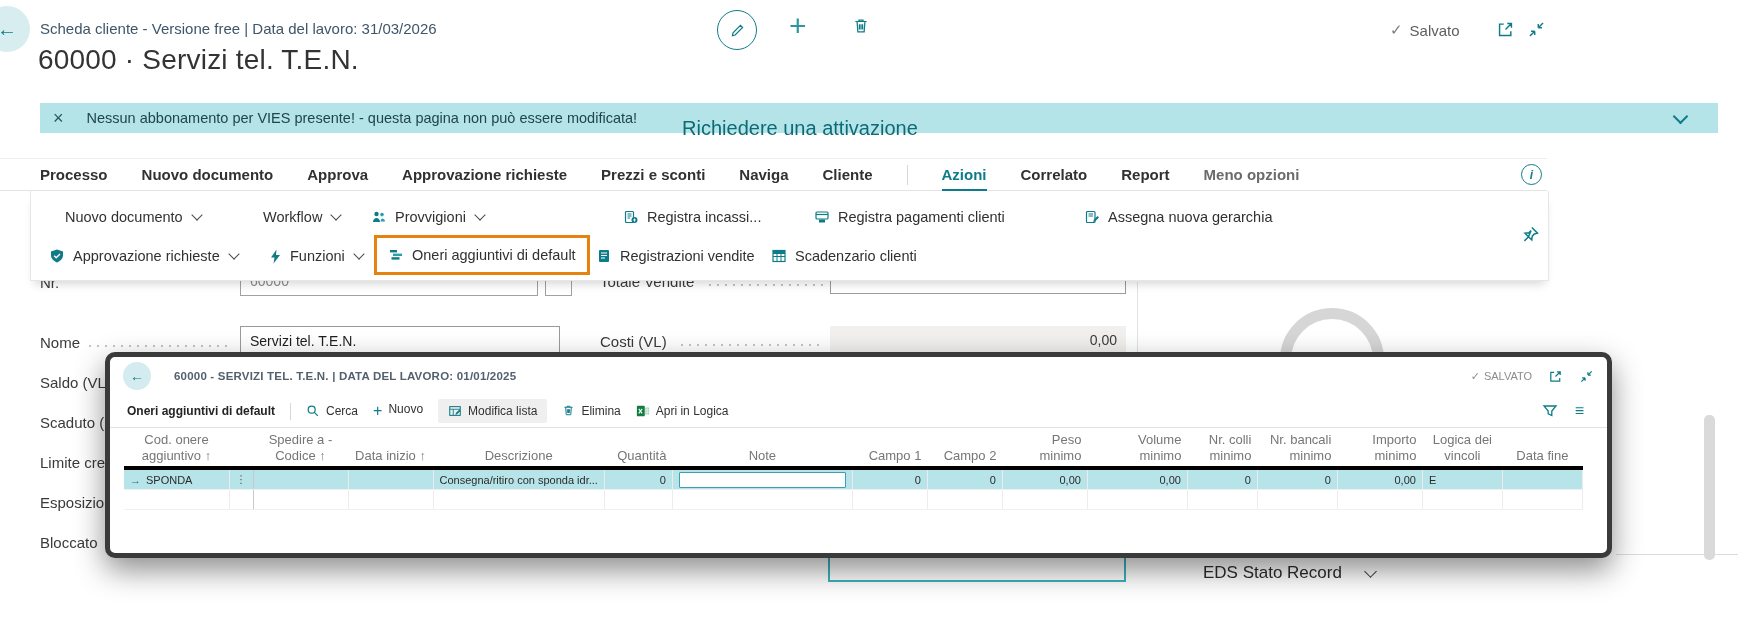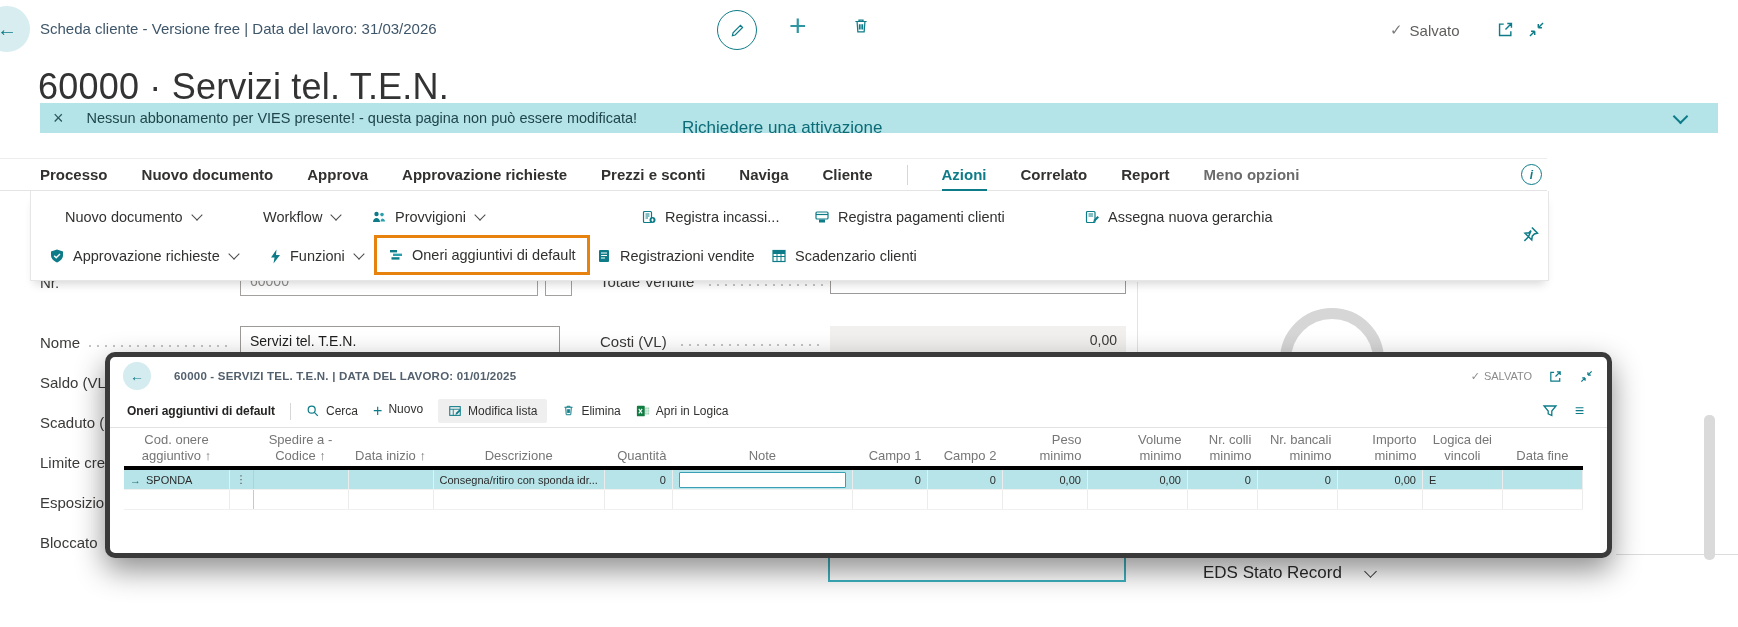--- a/index.html
+++ b/index.html
@@ -13,27 +13,27 @@
             color:#0d7c88;font-size:20px;display:flex;align-items:center;justify-content:center;}
   #hdr-caption{left:40px;top:20px;font-size:15px;color:#3e566a;}
   #edit-circle{left:717px;top:10px;width:38px;height:38px;border:1.5px solid #0d7c88;border-radius:50%;
                display:flex;align-items:center;justify-content:center;}
   #add-btn{left:789px;top:11px;font-size:30px;font-weight:300;color:#2d96a1;line-height:30px;}
   #trash-btn{left:852px;top:17px;}
   #saved-box{left:1390px;top:21px;font-size:15px;color:#605e5c;display:flex;gap:7px;align-items:center;}
   #saved-box .chk{color:#7a7a7a;}
   #popout-btn{left:1496px;top:20px;}
   #shrink-btn{left:1527px;top:20px;}
-  #page-title{left:38px;top:66px;font-size:36px;font-weight:400;color:#333;letter-spacing:.2px;text-align:center;}
+  #page-title{left:38px;top:44px;font-size:28px;font-weight:400;color:#333;letter-spacing:.2px;text-align:center;}
 
   
   #notif{left:40px;top:103px;width:1678px;height:30px;background:#b4e4e7;display:flex;align-items:center;}
   #notif .close{margin-left:13px;font-size:18px;line-height:18px;color:#2c565c;cursor:default;}
   #notif .msg{margin-left:23px;font-size:14.5px;color:#20464c;}
-  #notif .lnk{margin-left:45px;font-size:17px;color:#0b6b77;margin-top:20px;}
+  #notif .lnk{margin-left:45px;font-size:20px;color:#0b6b77;margin-top:20px;}
   #notif .nchev{margin-left:auto;margin-right:32px;width:9px;height:9px;border-right:2px solid #0d7c88;
                 border-bottom:2px solid #0d7c88;transform:rotate(45deg);margin-top:-4px;}
 
   
   #menubar{left:0;top:158px;width:1547px;height:33px;border-top:1px solid #ededed;border-bottom:1px solid #e4e4e4;
            display:flex;align-items:center;padding-left:40px;gap:34px;font-size:15px;box-sizing:border-box;}
   #menubar .mi{white-space:nowrap;color:#323130;font-weight:bold;}
   #menubar .mi.more{color:#6b6b6b;}
   #menubar .mi.active{color:#0d7c88;position:relative;}
   #menubar .mi.active::after{content:"";position:absolute;left:0;right:0;bottom:-8px;height:2px;background:#0d7c88;}
@@ -41,21 +41,21 @@
   #info-btn{left:1521px;top:164px;width:19px;height:19px;border:1.4px solid #0d7c88;border-radius:50%;
             color:#0d7c88;font-size:12px;display:flex;align-items:center;justify-content:center;font-style:italic;font-weight:700;}
 
   
   #ribbon{left:30px;top:191px;width:1517px;height:89px;background:#fff;border:1px solid #e6e6e6;border-top:none;
           box-shadow:0 7px 9px -4px rgba(0,0,0,.16);z-index:3;}
   .ri{position:absolute;display:flex;align-items:center;gap:8px;font-size:14.5px;color:#323130;height:26px;white-space:nowrap;}
   .chev{width:7px;height:7px;border-right:1.4px solid #4a4a4a;border-bottom:1.4px solid #4a4a4a;
         transform:rotate(45deg);margin-top:-4px;margin-left:2px;}
   #ri-nuovodoc{left:34px;top:13px;}  #ri-workflow{left:232px;top:13px;}  #ri-provvigioni{left:340px;top:13px;}
-  #ri-incassi{left:610px;top:13px;}  #ri-pagamenti{left:783px;top:13px;} #ri-gerarchia{left:1053px;top:13px;}
+  #ri-incassi{left:592px;top:13px;}  #ri-pagamenti{left:783px;top:13px;} #ri-gerarchia{left:1053px;top:13px;}
   #ri-approvazione{left:18px;top:52px;} #ri-funzioni{left:238px;top:52px;}
   #ri-oneri{left:343px;top:44px;border:3px solid #e8820e;padding:3px 11px;height:28px;}
   #ri-vendite{left:565px;top:52px;}  #ri-scadenzario{left:740px;top:52px;}
   #pin-btn{left:1520px;top:225px;z-index:4;}
 
   
   .flabel{position:absolute;font-size:15px;color:#3b3a39;white-space:nowrap;}
   .leader{position:absolute;height:4px;background-image:radial-gradient(circle,#c6c4c2 1.1px,transparent 1.3px);
           background-size:8px 4px;background-repeat:repeat-x;}
   .fin{position:absolute;height:30px;box-sizing:border-box;font-size:14px;line-height:28px;padding:0 9px;}

